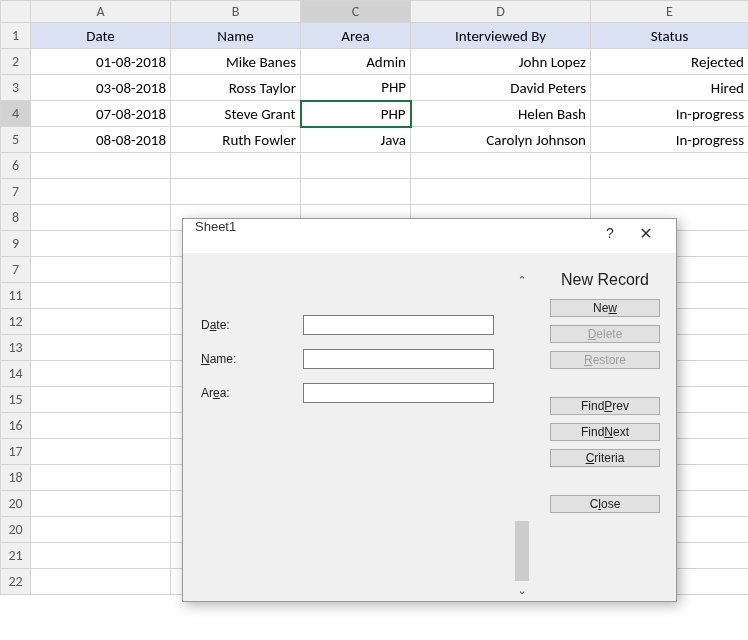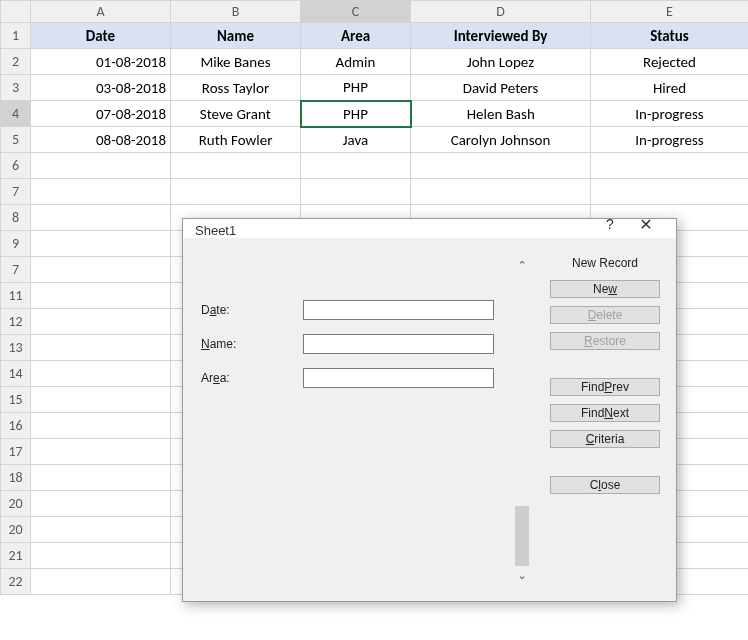--- a/index.html
+++ b/index.html
@@ -38,51 +38,51 @@
     background: #f0f0f0;
     color: #5a5a5a;
     font-weight: normal;
     text-align: center;
     font-size: 14px;
     width: 30px;
   }
   .corner { background: #f0f0f0; width: 30px; }
   .hdr-row td {
     background: #d9e1f2;
-    font-weight: bold;
+    font-weight: normal;
     text-align: center;
   }
   .colA { width: 140px; }
   .colB { width: 130px; }
   .colC { width: 110px; }
   .colD { width: 180px; }
   .colE { width: 158px; }
   .right { text-align: right; }
-  .left { text-align: center; margin-top: 44px; }
+  .left { text-align: right; margin-top: 44px; }
   .sel-colh { background: #d2d2d2 !important; }
   .sel-rowh { background: #d2d2d2 !important; }
   .sel-cell { border: 2px solid #217346 !important; padding: 0 3px; }
 
   .dialog {
     position: absolute;
     left: 182px;
     top: 218px;
     width: 495px;
     height: 384px;
     background: #f0f0f0;
     border: 1px solid #9a9a9a;
     box-shadow: 3px 3px 12px rgba(0,0,0,0.3);
     font-family: "Segoe UI", Tahoma, sans-serif;
     font-size: 12px;
     color: #333;
   }
   .dlg-title {
-    height: 19px;
+    height: 34px;
     display: flex;
-    align-items: flex-end;
+    align-items: flex-start;
     padding: 0 12px;
     background: #fff;
   }
   .dlg-title .title-text { font-size: 13px; flex: 1; }
   .dlg-title .help, .dlg-title .close {
     width: 36px; height: 28px;
     display: flex; align-items: center; justify-content: center;
     font-size: 14px; color: #333;
   }
   .dlg-title .close { font-size: 16px; }
@@ -118,21 +118,21 @@
   .scroll-track {
     flex: 1; width: 14px;
     position: relative;
   }
   .scroll-thumb {
     position: absolute; bottom: 0; left: 0;
     width: 14px; height: 60px;
     background: #cdcdcd;
   }
   .btn-col { width: 110px; display: flex; flex-direction: column; gap: 8px; align-items: stretch; }
-  .rec-label { text-align: center; font-size: 12px; margin-bottom: 2px; color: #222; }
+  .rec-label { text-align: center; font-size: 16px; margin-bottom: 2px; color: #222; }
   .btn {
     height: 18px;
     background: #e1e1e1;
     border: 1px solid #adadad;
     display: flex; align-items: center; justify-content: center;
     font-size: 12px; color: #222;
   }
   .btn.disabled { color: #a0a0a0; }
   .btn .ul { text-decoration: underline; }
   .gap { height: 12px; }

